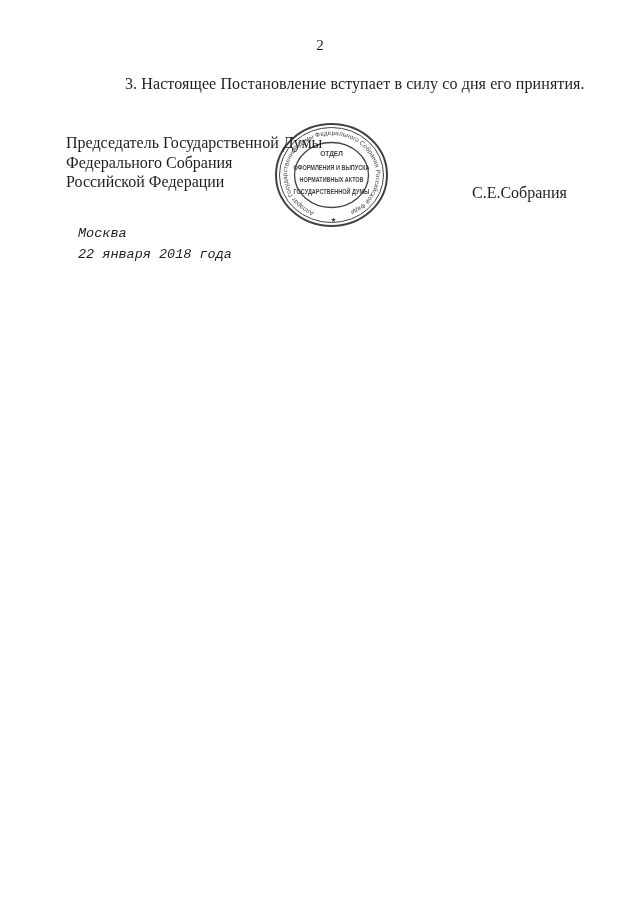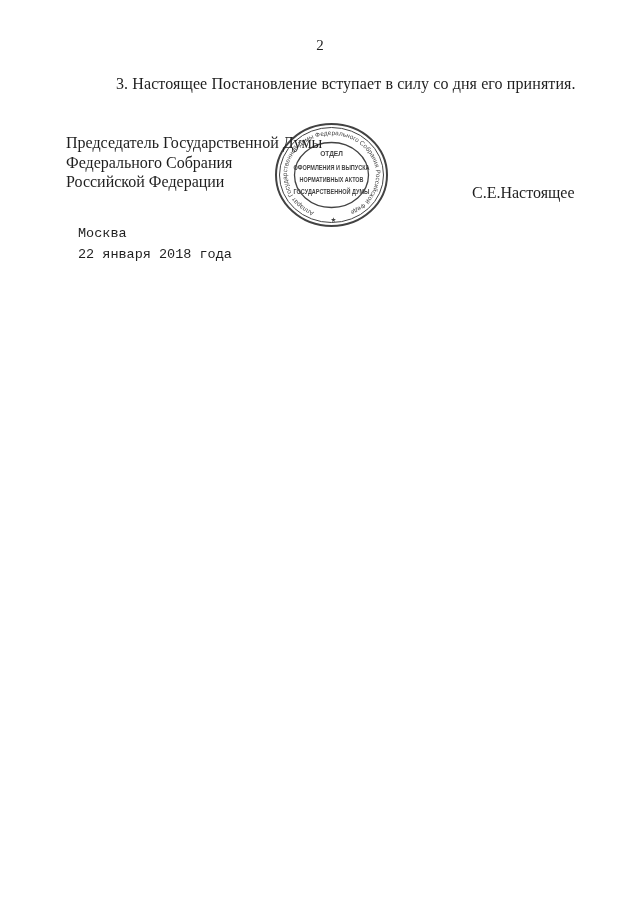--- a/index.html
+++ b/index.html
@@ -20,21 +20,21 @@
     position: absolute;
     top: 37px;
     left: 0;
     width: 640px;
     text-align: center;
     font-size: 15px;
     letter-spacing: 0.2px;
   }
   .paragraph {
     position: absolute;
-    left: 116px;
+    left: 125px;
     top: 75px;
     width: 500px;
     font-size: 16px;
     letter-spacing: 0.1px;
     white-space: nowrap;
   }
   .sig-block {
     position: absolute;
     left: 66px;
     top: 133px;
@@ -62,20 +62,21 @@
     opacity: 0.86;
   }
   .footer-block {
     position: absolute;
     left: 78px;
     top: 224px;
     font-family: "Liberation Mono", "DejaVu Sans Mono", monospace;
     font-size: 13.5px;
     line-height: 20.5px;
     white-space: nowrap;
+    font-style: italic;
   }
   .stamp text, .stamp textPath {
     font-family: "Liberation Sans", "DejaVu Sans", sans-serif;
     fill: #242424;
   }
 </style>
 </head>
 <body>
 
 <div class="page">
@@ -83,21 +84,21 @@
   <div class="page-number">2</div>
 
   <div class="paragraph">3. Настоящее Постановление вступает в силу со дня его принятия.</div>
 
   <div class="sig-block">
     <div class="sig-line">Председатель Государственной Думы</div>
     <div class="sig-line">Федерального Собрания</div>
     <div class="sig-line">Российской Федерации</div>
   </div>
 
-  <div class="sig-name">С.Е.Настоящее</div>
+  <div class="sig-name">С.Е.Собрания</div>
 
   <svg class="stamp" viewBox="0 0 115 106" xmlns="http://www.w3.org/2000/svg">
     <defs>
       <path id="ring-path" d="M 40.1 89.8 A 44.5 40 0 1 1 74.9 89.8" fill="none"></path>
     </defs>
 
     <ellipse cx="57.5" cy="53" rx="55.5" ry="51" fill="none" stroke="#242424" stroke-width="2"></ellipse>
     <ellipse cx="57.5" cy="53" rx="52" ry="47.5" fill="none" stroke="#242424" stroke-width="1"></ellipse>
     <ellipse cx="57.5" cy="53" rx="37" ry="32.5" fill="none" stroke="#242424" stroke-width="1.3"></ellipse>
 

